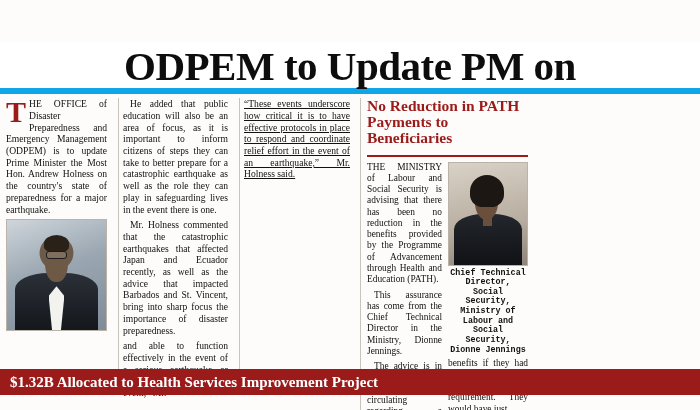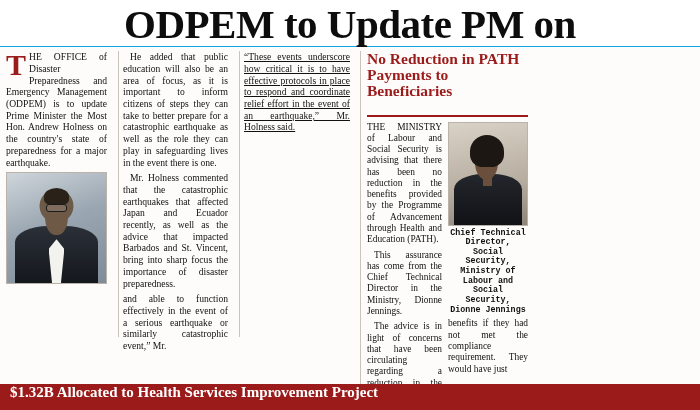--- a/index.html
+++ b/index.html
@@ -13,22 +13,23 @@
   #page {
     position: relative;
     width: 700px; height: 410px;
     background: #fdfcfa;
     overflow: hidden;
   }
 
   
   .headline {
     padding: 4px 10px 2px 10px;
-    border-bottom: 1px solid #0ea5e9;
+    border-bottom: 6px solid #0ea5e9;
     background: #fff;
+    margin-top: 42px;
   }
   .headline h1 {
     margin: 0;
     font-family: "Liberation Serif", serif;
     font-weight: bold;
     font-size: 41px;
     line-height: 0.98;
     letter-spacing: -0.5px;
     color: #0d0d0d;
     text-align: center;
@@ -136,21 +137,21 @@
     margin-left: 4px;
   }
   .side-head {
     font-family: "Liberation Serif", serif;
     font-weight: bold;
     font-size: 15.5px;
     line-height: 1.04;
     color: #9b1b1b;
     margin: 0 0 5px 0;
     border-bottom: 2px solid #9b1b1b;
-    padding-bottom: 15px;
+    padding-bottom: 8px;
   }
   .side-body { display: flex; gap: 6px; }
   .side-col {
     width: 80px;
     font-size: 9.4px;
     line-height: 1.2;
     text-align: justify;
     color: #111;
   }
   .side-col p { margin: 0 0 4px 0; text-indent: 7px; }
@@ -186,30 +187,30 @@
     font-size: 8.4px;
     line-height: 1.15;
     text-align: center;
     color: #111;
     margin-bottom: 3px;
   }
 
   
   .banner {
     position: absolute;
-    left: 0; bottom: 0;
+    left: 0; bottom: 15px;
     width: 700px;
     height: 26px;
     background: #9b1b1b;
     color: #ffffff;
     font-family: "Liberation Serif", serif;
     font-weight: bold;
     font-size: 15px;
     display: flex;
-    align-items: flex-start;
+    align-items: center;
     padding-left: 10px;
   }
   .banner .right-block {
     position: absolute; right: 0; top: 0; bottom: 0; width: 170px;
     background: #9b1b1b;
   }
 </style>
 </head>
 <body>
 

